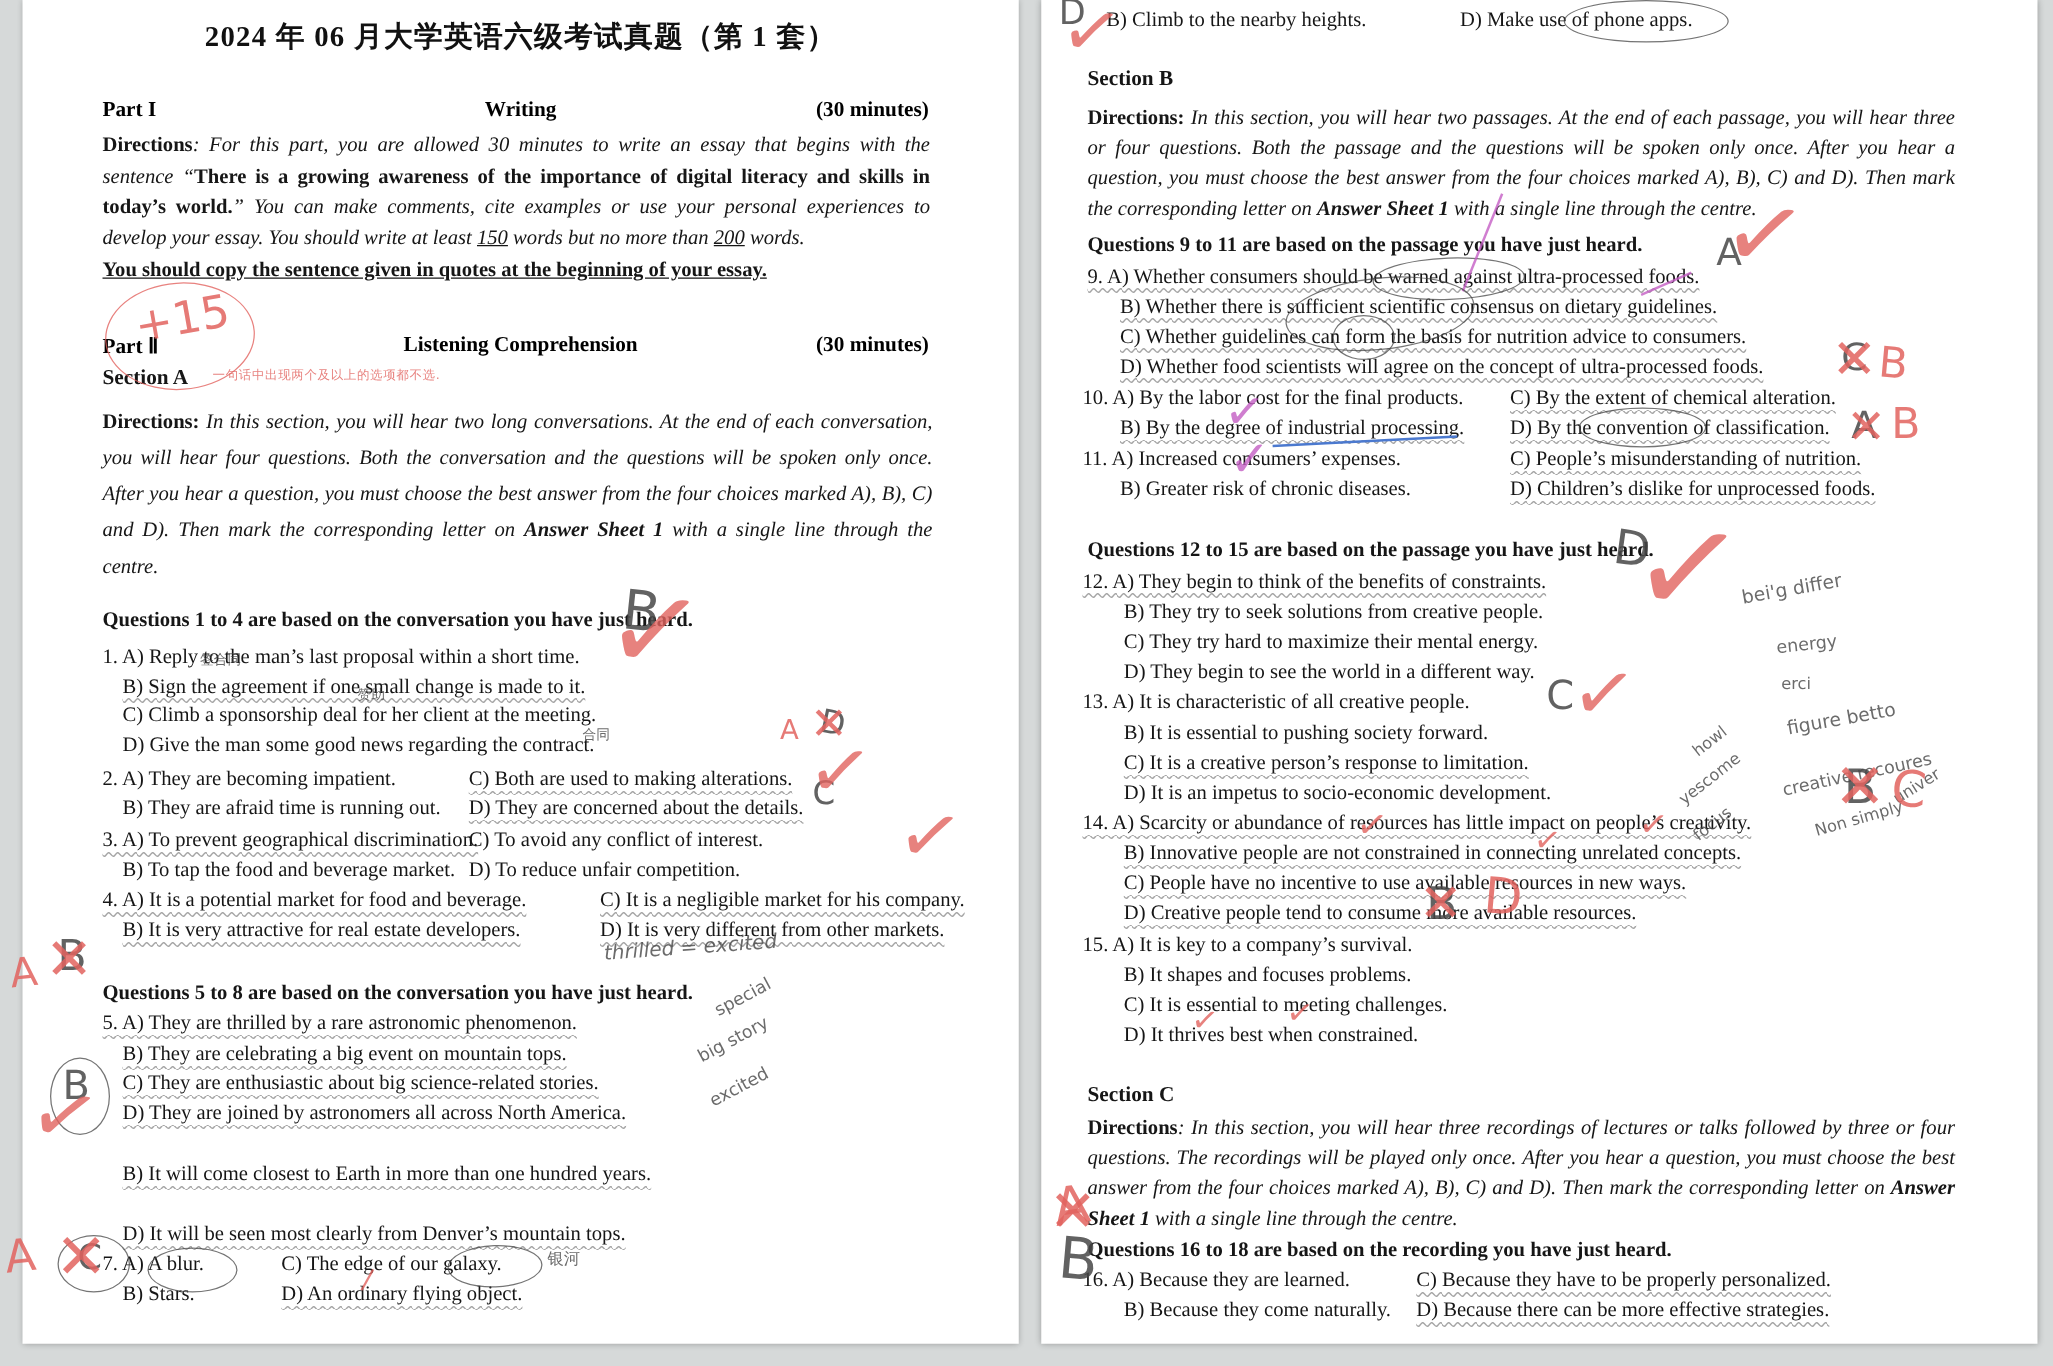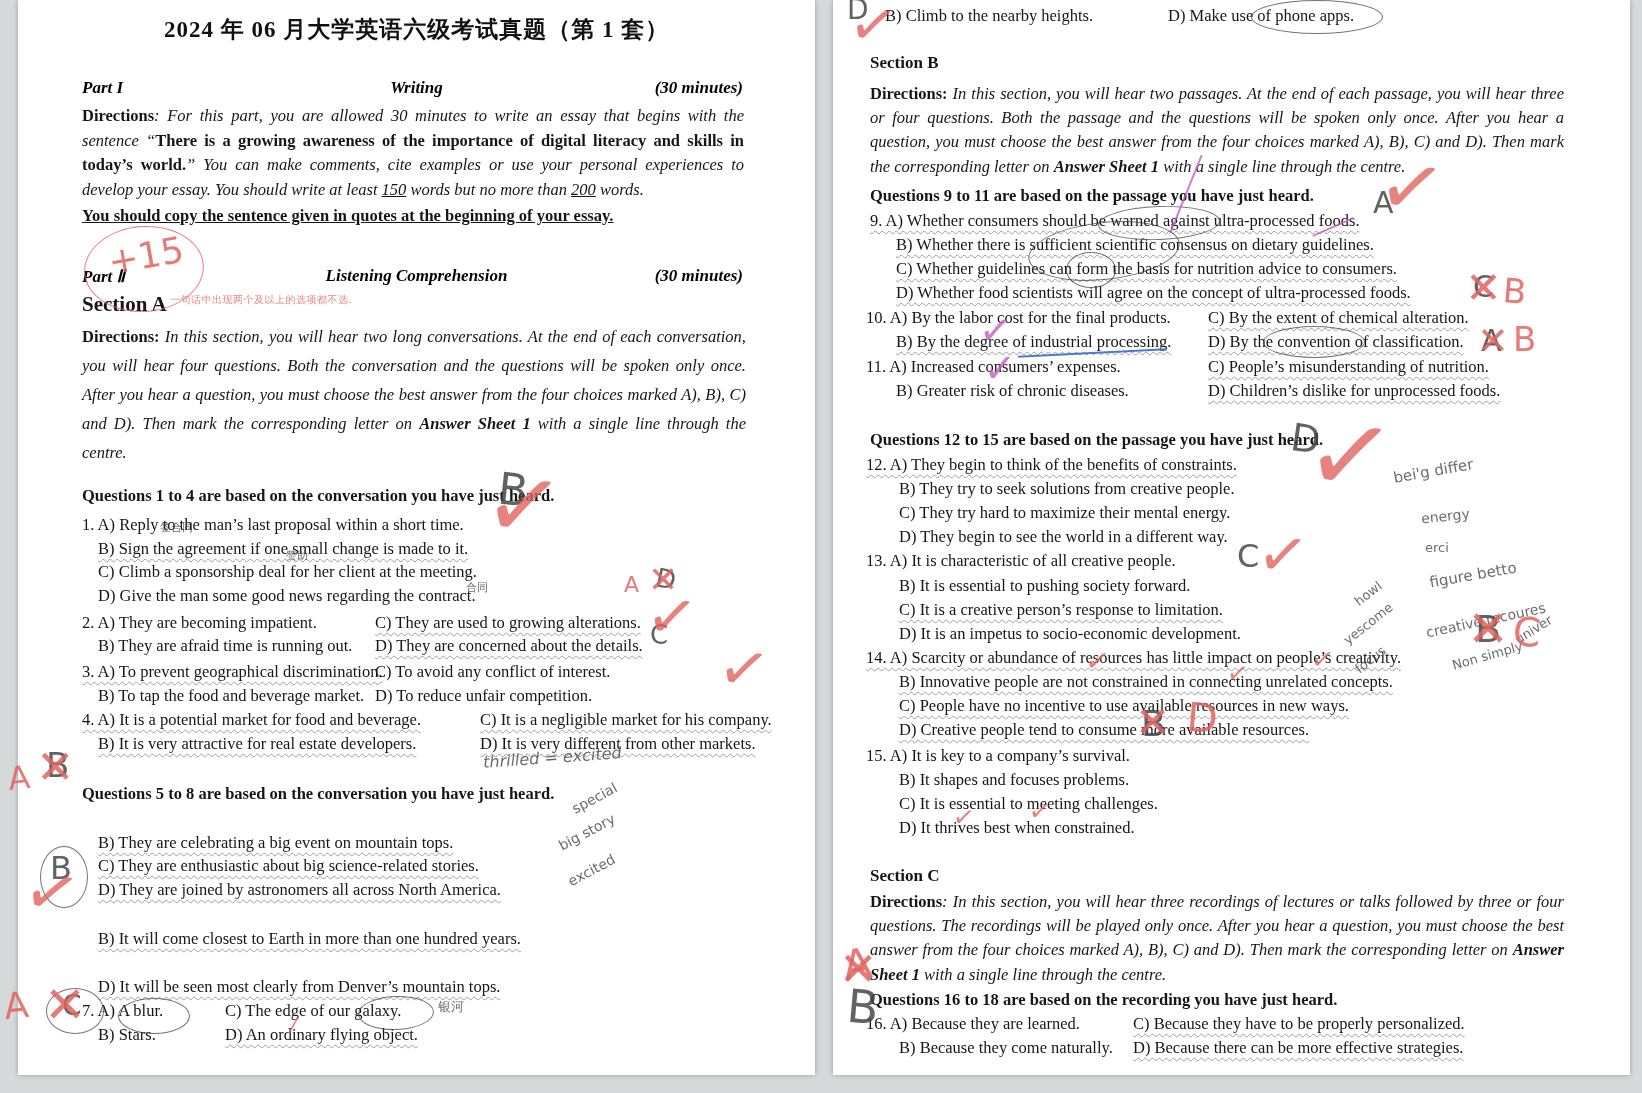--- a/index.html
+++ b/index.html
@@ -15,21 +15,21 @@
   }
   .pg1{left:18px;}
   .pg2{left:833px;}
   .ln{position:absolute;white-space:nowrap;font-size:16.5px;color:#161616;}
   .b{font-weight:bold;font-style:normal;text-align:center;}
   .i{font-style:italic;}
   .bi{font-weight:bold;font-style:italic;}
   .u{text-decoration:underline;}
   .qh{font-weight:bold;}
   .title{position:absolute;width:100%;text-align:center;font-weight:bold;font-size:23px;letter-spacing:1px;color:#111;}
-  .partrow{position:absolute;left:0;width:100%;height:22px;font-style:italic;}
+  .partrow{position:absolute;left:0;width:100%;height:22px;}
   .partrow .pl{position:absolute;left:64px;font-weight:bold;font-size:17px;}
   .partrow .pc{position:absolute;left:0;width:100%;text-align:center;font-weight:bold;font-size:17px;}
   .partrow .pr{position:absolute;right:72px;font-weight:bold;font-size:17px;}
   .dirbox{position:absolute;text-align:justify;font-size:16.5px;color:#161616;}
   .hu{
     text-decoration-line:underline;
     text-decoration-style:wavy;
     text-decoration-color:rgba(55,55,55,.45);
     text-decoration-thickness:1px;
     text-underline-offset:4px;
@@ -66,48 +66,49 @@
     </div>
 
     <div class="ln b u" style="left:64px;top:206px">You should copy the sentence given in quotes at the beginning of your essay.</div>
 
     <div class="partrow" style="top:266px">
       <span class="pl">Part Ⅱ</span>
       <span class="pc">Listening Comprehension</span>
       <span class="pr">(30 minutes)</span>
     </div>
 
-    <div class="ln b" style="left:64px;top:292px;font-size:21px">Section A</div>
+    <div class="ln b" style="left:64px;top:292px;font-size:17px">Section A</div>
 
     <div class="dirbox" style="left:64px;top:322px;width:664px;line-height:29px">
       <span class="b">Directions:</span><span class="i"> In this section, you will hear two long conversations. At the end of each conversation, you will hear four questions. Both the conversation and the questions will be spoken only once. After you hear a question, you must choose the best answer from the four choices marked A), B), C) and D). Then mark the corresponding letter on </span><span class="bi">Answer Sheet 1</span><span class="i"> with a single line through the centre.</span>
     </div>
 
     <div class="ln qh" style="left:64px;top:486px">Questions 1 to 4 are based on the conversation you have just heard.</div>
     <div class="ln" style="left:64px;top:515px">1. A) Reply to the man’s last proposal within a short time.</div>
     <div class="ln hu" style="left:80px;top:539px">B) Sign the agreement if one small change is made to it.</div>
     <div class="ln" style="left:80px;top:562px">C) Climb a sponsorship deal for her client at the meeting.</div>
     <div class="ln" style="left:80px;top:586px">D) Give the man some good news regarding the contract.</div>
 
     <div class="ln" style="left:64px;top:613px">2. A) They are becoming impatient.</div>
-    <div class="ln hu" style="left:357px;top:613px">C) They are used to growing alterations.</div>
+    <div class="ln hu" style="left:357px;top:613px">C) Both are used to making alterations.</div>
     <div class="ln" style="left:80px;top:636px">B) They are afraid time is running out.</div>
     <div class="ln hu" style="left:357px;top:636px">D) They are concerned about the details.</div>
 
     <div class="ln hu" style="left:64px;top:662px">3. A) To prevent geographical discrimination.</div>
     <div class="ln" style="left:357px;top:662px">C) To avoid any conflict of interest.</div>
     <div class="ln" style="left:80px;top:686px">B) To tap the food and beverage market.</div>
     <div class="ln" style="left:357px;top:686px">D) To reduce unfair competition.</div>
 
     <div class="ln hu" style="left:64px;top:710px">4. A) It is a potential market for food and beverage.</div>
     <div class="ln hu" style="left:462px;top:710px">C) It is a negligible market for his company.</div>
     <div class="ln hu" style="left:80px;top:734px">B) It is very attractive for real estate developers.</div>
     <div class="ln hu" style="left:462px;top:734px">D) It is very different from other markets.</div>
 
     <div class="ln qh" style="left:64px;top:784px">Questions 5 to 8 are based on the conversation you have just heard.</div>
+    <div class="ln hu" style="left:64px;top:808px">5. A) They are thrilled by a rare astronomic phenomenon.</div>
     <div class="ln hu" style="left:80px;top:833px">B) They are celebrating a big event on mountain tops.</div>
     <div class="ln hu" style="left:80px;top:880px">D) They are joined by astronomers all across North America.</div>
     <div class="ln hu" style="left:80px;top:856px">C) They are enthusiastic about big science-related stories.</div>
 
     <div class="ln hu" style="left:80px;top:929px">B) It will come closest to Earth in more than one hundred years.</div>
     <div class="ln hu" style="left:80px;top:977px">D) It will be seen most clearly from Denver’s mountain tops.</div>
 
     <div class="ln" style="left:64px;top:1001px">7. A) A blur.</div>
     <div class="ln" style="left:207px;top:1001px">C) The edge of our galaxy.</div>
     <div class="ln" style="left:80px;top:1025px">B) Stars.</div>

